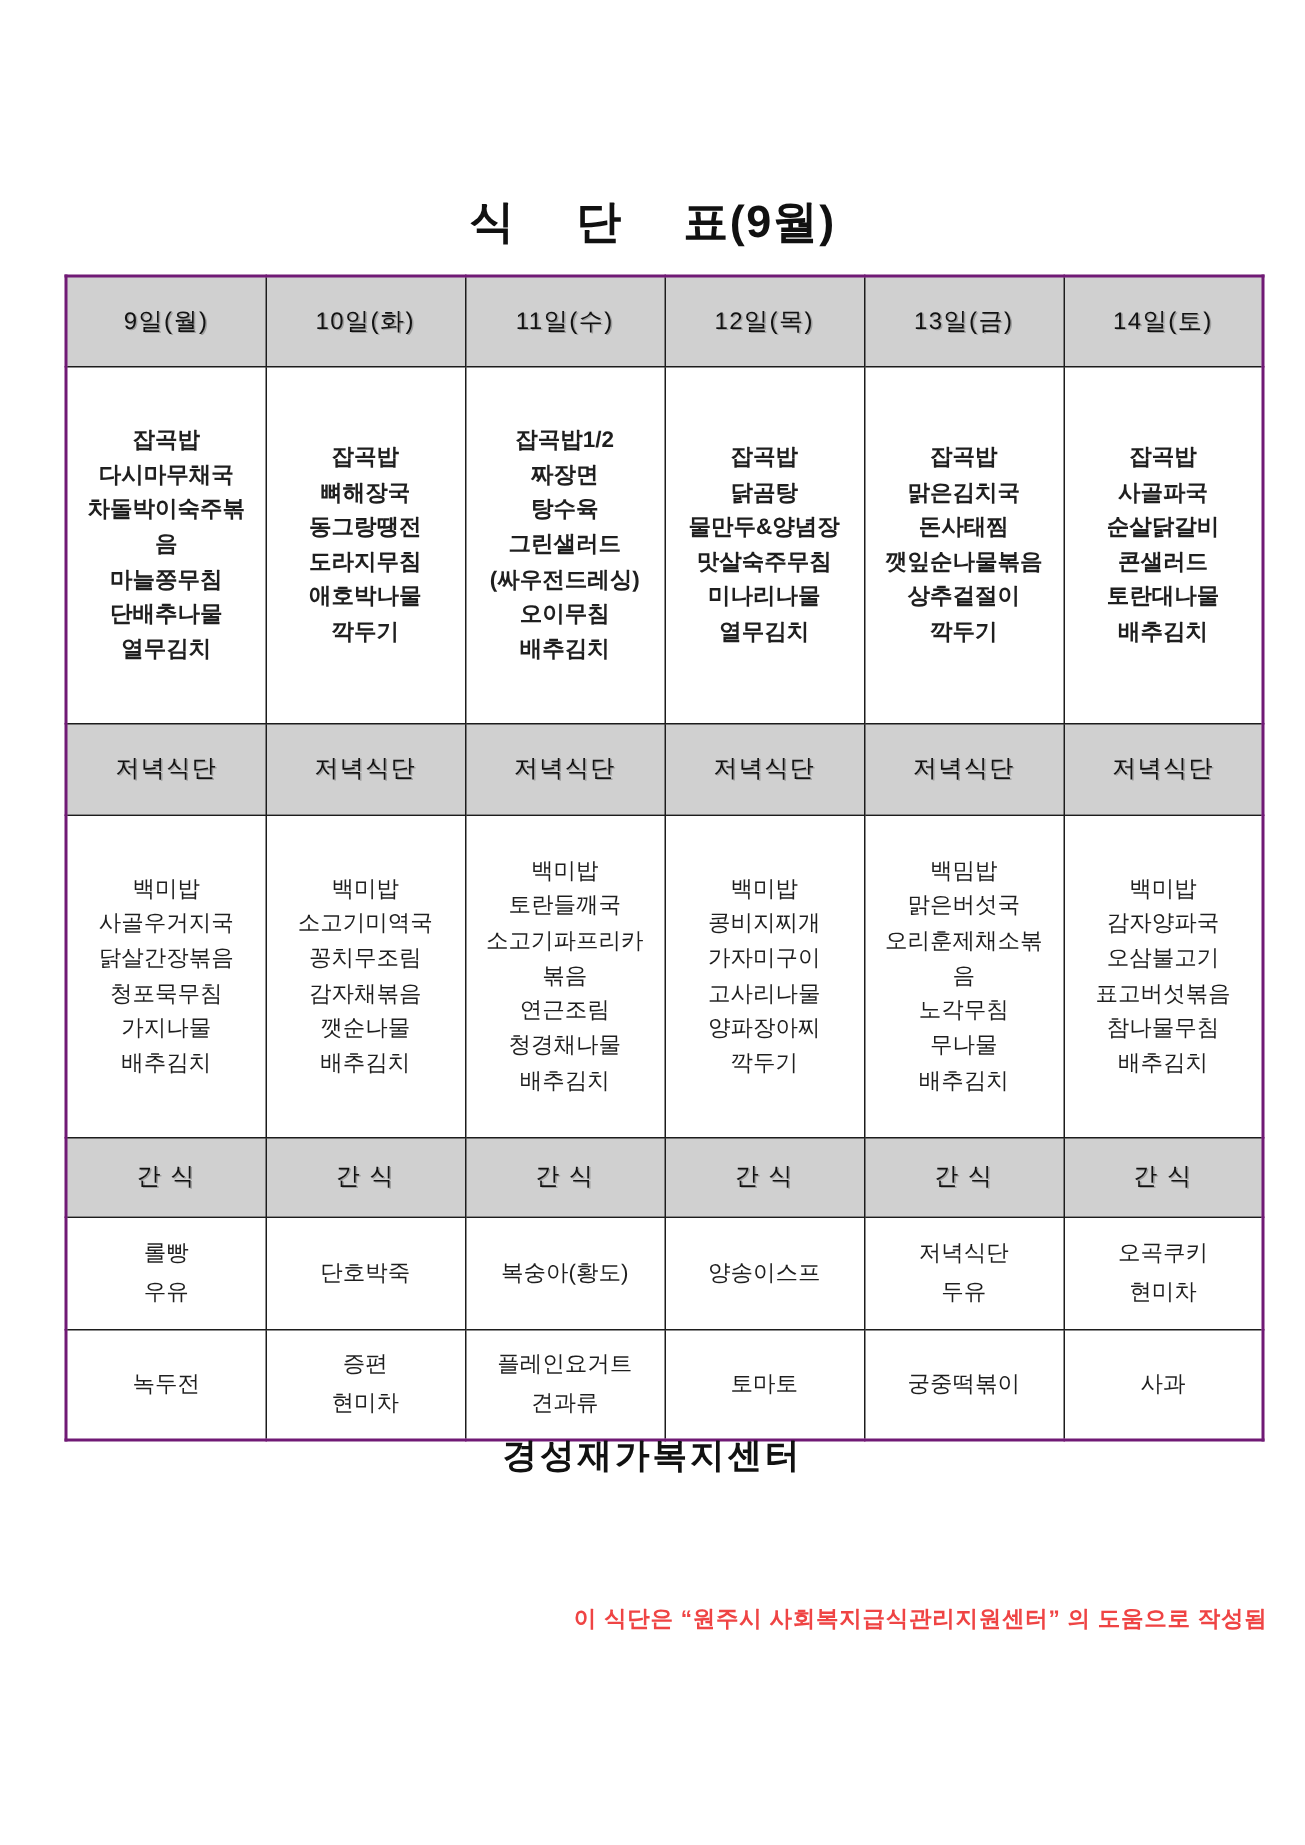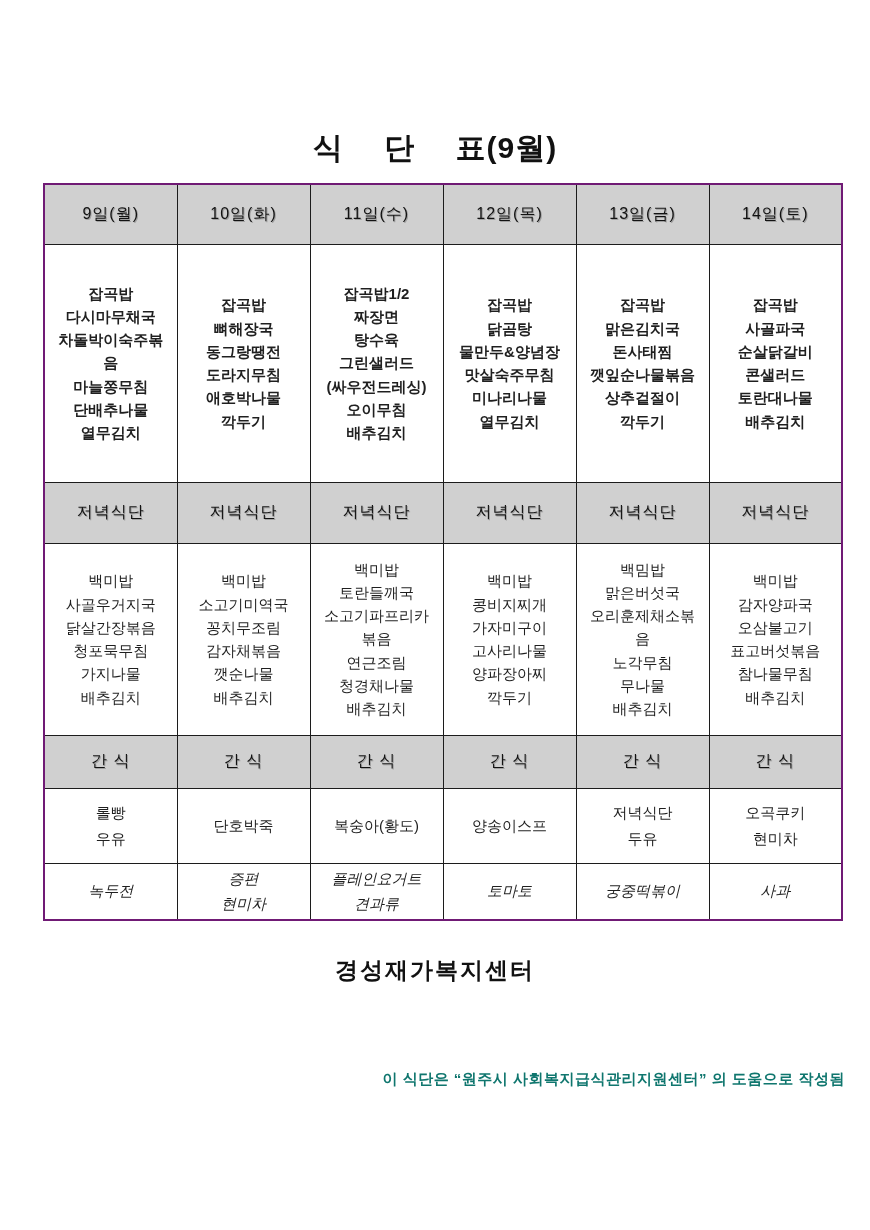--- a/index.html
+++ b/index.html
@@ -59,43 +59,43 @@
     background: #ffffff;
     font-size: 15px;
     line-height: 1.7;
     white-space: pre-line;
     word-break: break-all;
     color: #1f1f1f;
   }
   tr.row-days     { height: 60px; }
   tr.row-meallabel{ height: 61px; }
   tr.row-lunch    { height: 238px; font-weight: bold; }
-  tr.row-dinner   { height: 192px; }
+  tr.row-dinner   { height: 215px; }
   tr.row-snacklbl { height: 53px; margin-top: 44px; }
   tr.row-snack1   { height: 75px; padding-left: 39px; }
-  tr.row-snack2   { height: 56px; font-style: italic; }
+  tr.row-snack2   { height: 74px; }
   .org-name {
     position: absolute;
     top: 955px;
     left: 0;
     width: 100%;
     text-align: center;
     font-size: 23px;
     font-weight: bold;
     letter-spacing: 2px;
     color: #111;
   }
   .footnote {
     position: absolute;
     top: 1070px;
     right: 25px;
     font-size: 15px;
     font-weight: bold;
     letter-spacing: 0.5px;
-    color: #0f766e;
+    color: #ef4444;
     margin-left: 28px;
   }
 </style>
 </head>
 <body>
 
 <div class="page">
 
   <div class="title">식　 단　 표(9월)</div>
 

